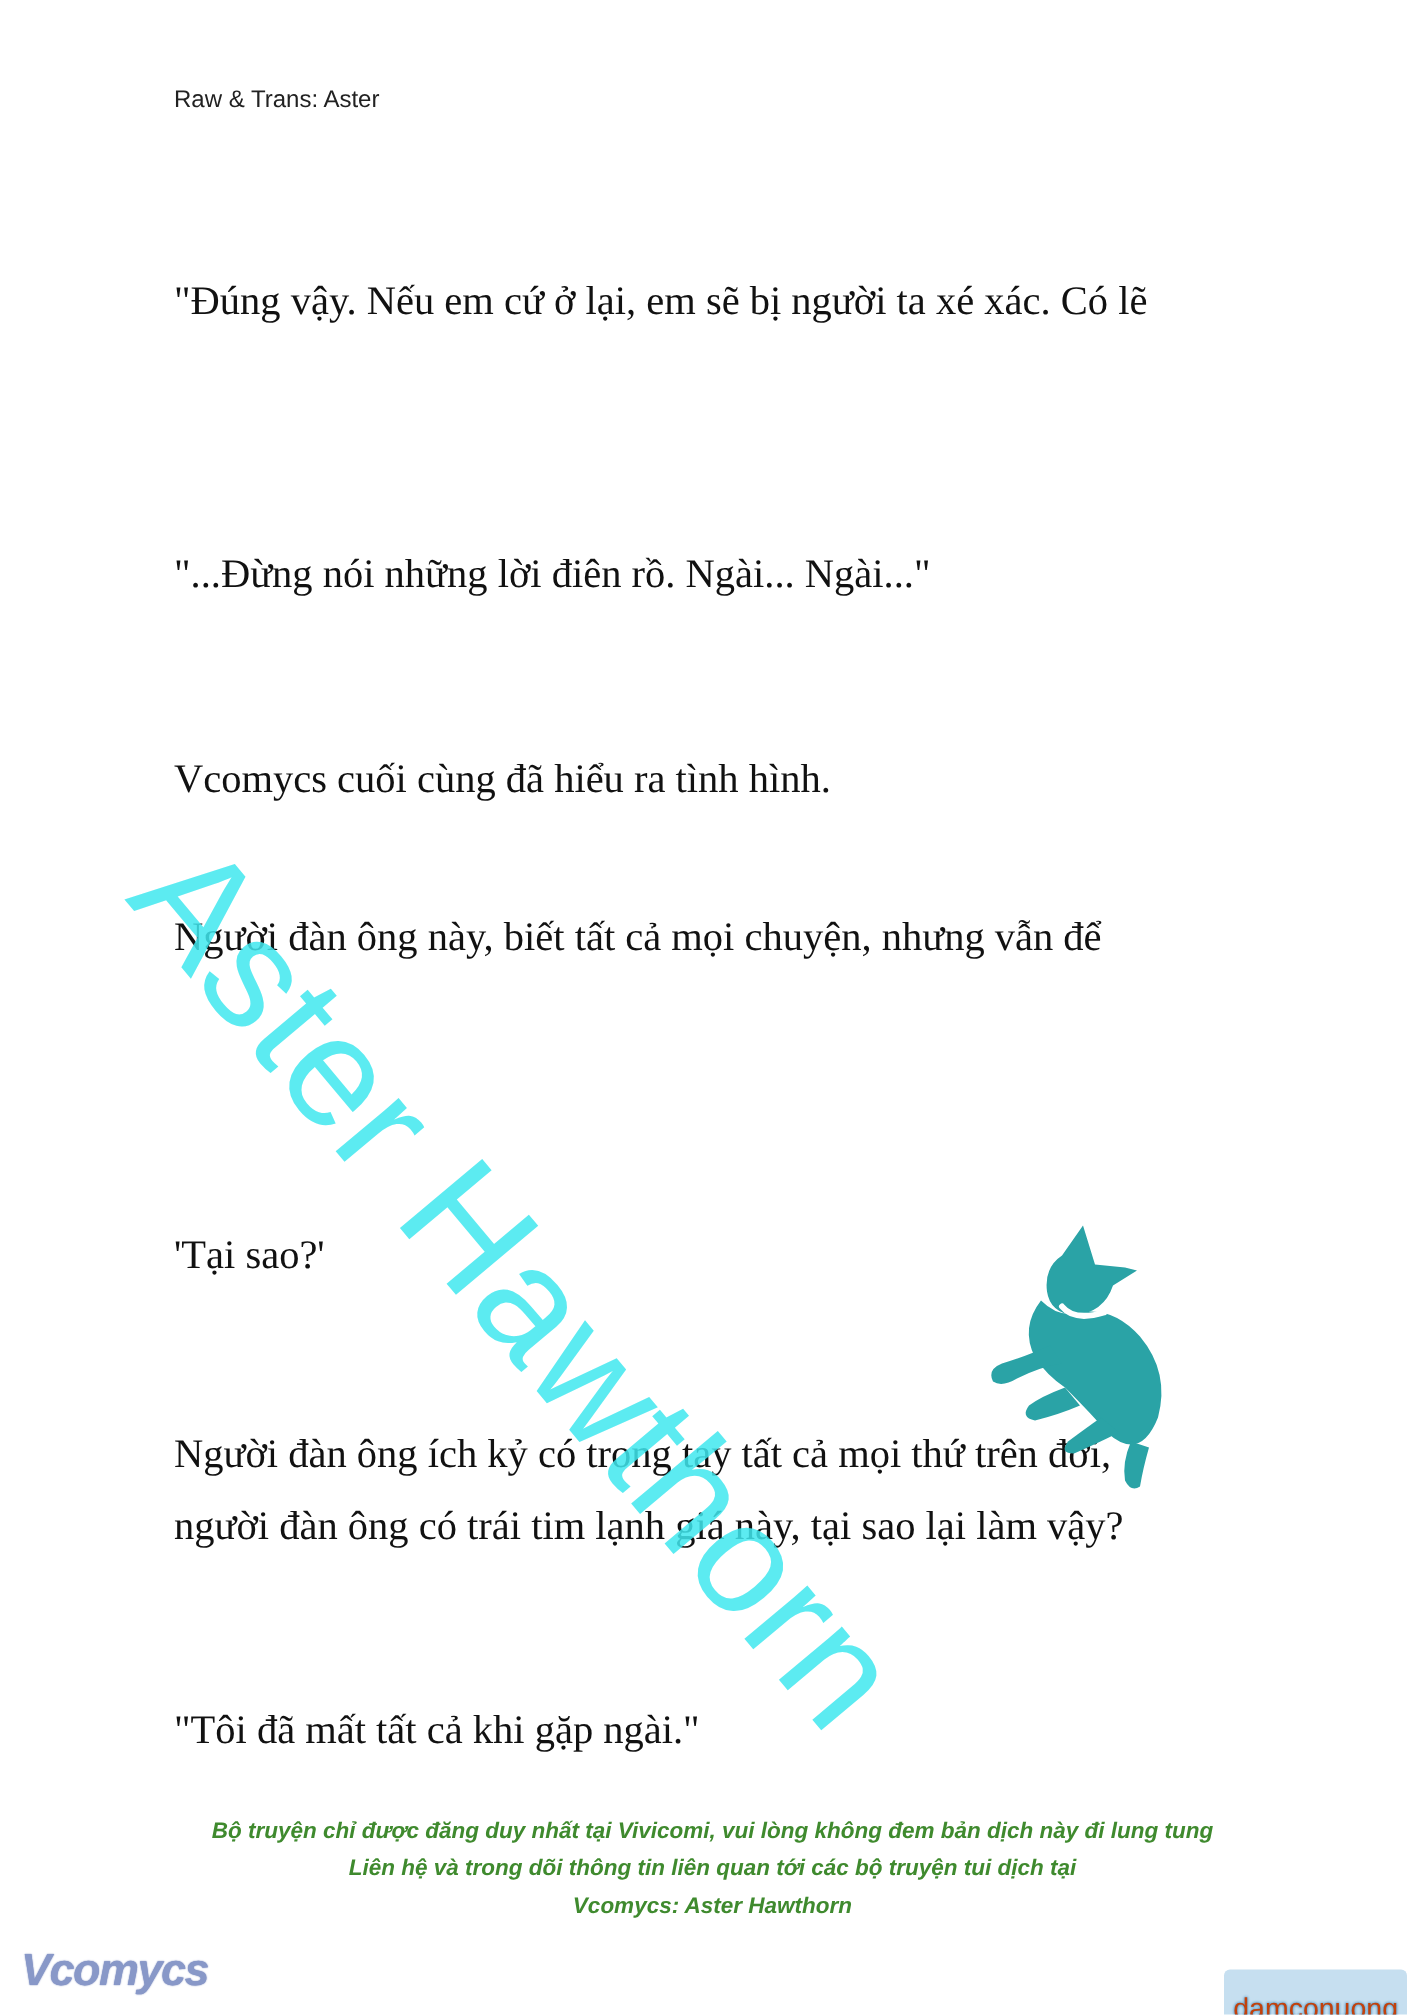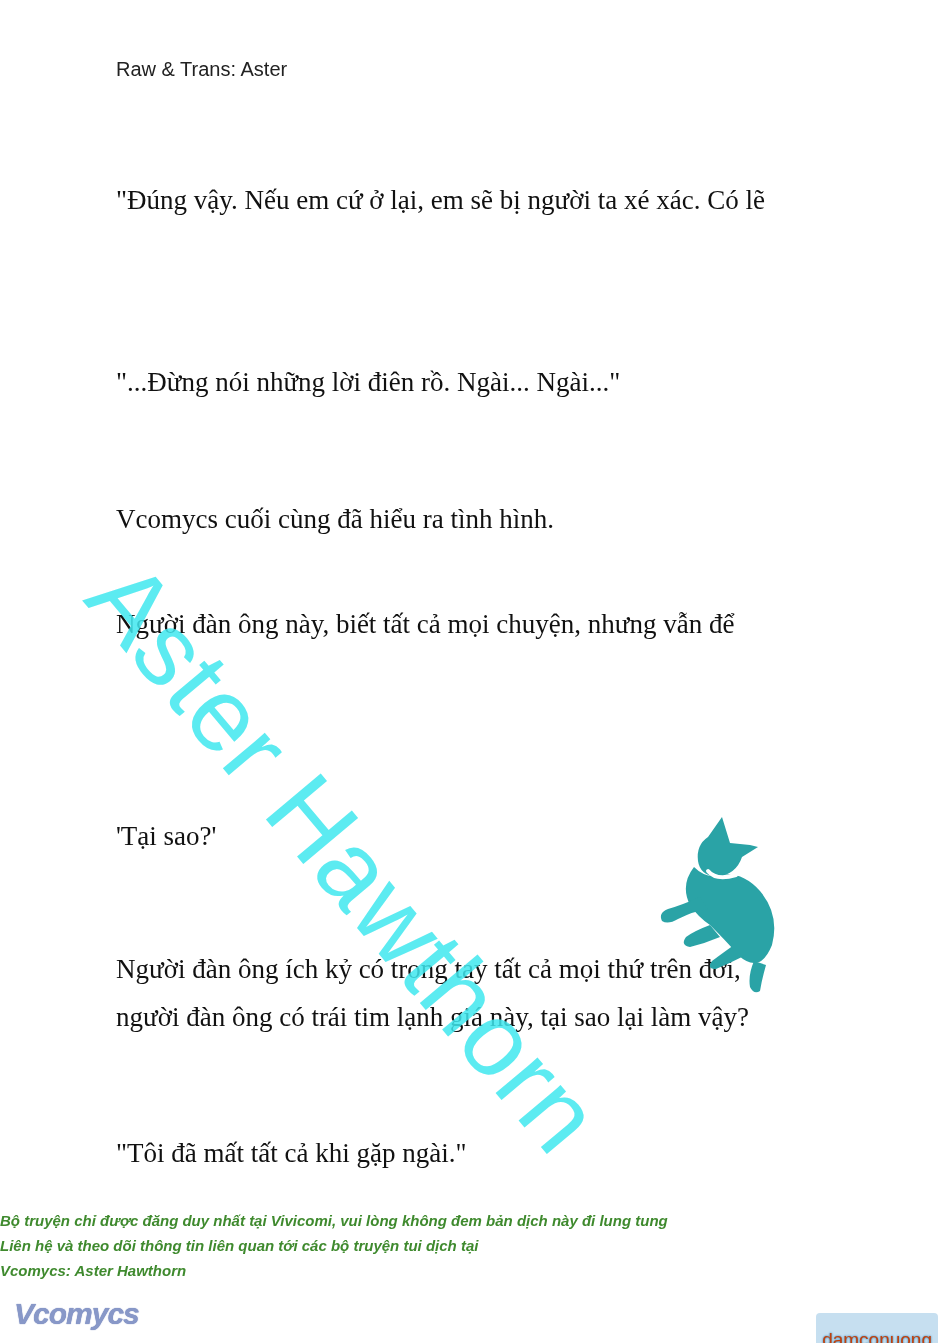--- a/index.html
+++ b/index.html
@@ -5,39 +5,39 @@
     html, body { margin: 0; padding: 0; }
     body {
       width: 950px; height: 1343px; background: #ffffff;
       position: relative; overflow: hidden;
       font-family: "Liberation Serif", "DejaVu Serif", serif;
       color: #111111;
     }
     .header-credit {
       position: absolute; left: 116px; top: 58px;
       font-family: "Liberation Sans", "DejaVu Sans", sans-serif;
-      font-size: 20px; color: #222;
+      font-size: 16px; color: #222;
     }
     .para {
       position: absolute; left: 116px;
       font-size: 27px; line-height: 48px; color: #111;
       white-space: nowrap;
     }
     .watermark {
       position: absolute; left: 118px; top: 570px;
       transform-origin: 0 0;
       transform: rotate(50deg) translate(0, -48px);
       font-family: "Liberation Sans", "DejaVu Sans", sans-serif;
       font-size: 104px; color: rgba(64, 232, 238, 0.85);
       white-space: nowrap; letter-spacing: 1px;
       pointer-events: none;
     }
     .cat { position: absolute; left: 650px; top: 805px; width: 140px; height: 190px; }
     .notice {
-      position: absolute; left: 0; width: 950px; text-align: left;
+      position: absolute; left: 0; width: 950px; text-align: center;
       font-family: "Liberation Sans", "DejaVu Sans", sans-serif;
       font-style: italic; font-weight: bold; font-size: 15px;
       color: #3f8a2e; line-height: 25px;
     }
     .logo-vcomycs {
       position: absolute; left: 14px; top: 1297px;
       font-family: Liberation Sans, sans-serif;
       font-style: italic; font-weight: bold; font-size: 30px;
       color: #8898c8; letter-spacing: -1px;
       text-shadow: 0 0 1px #5c6fae;
@@ -96,18 +96,18 @@
     <path d="M84 140 Q70 150 62 156 Q56 164 66 164 Q80 158 96 150 Z"></path>
 
     <path d="M104 156 Q98 170 100 182 Q104 190 110 186 Q112 174 116 160 Z"></path>
   </g>
 
   <path d="M58 66 Q66 76 86 70" stroke="#ffffff" stroke-width="4" fill="none" stroke-linecap="round"></path>
 </svg>
 
 <div>
   <div class="notice" style="top:1208px">Bộ truyện chỉ được đăng duy nhất tại Vivicomi, vui lòng không đem bản dịch này đi lung tung</div>
-  <div class="notice" style="top:1233px">Liên hệ và theo dõi thông tin liên quan tới các bộ truyện tui dịch tại</div>
+  <div class="notice" style="top:1233px">Liên hệ và trong dõi thông tin liên quan tới các bộ truyện tui dịch tại</div>
   <div class="notice" style="top:1258px">Vcomycs: Aster Hawthorn</div>
 </div>
 
 <div class="logo-vcomycs">Vcomycs</div>
 <div class="logo-damconuong">damconuong</div>
 
 </body></html>

